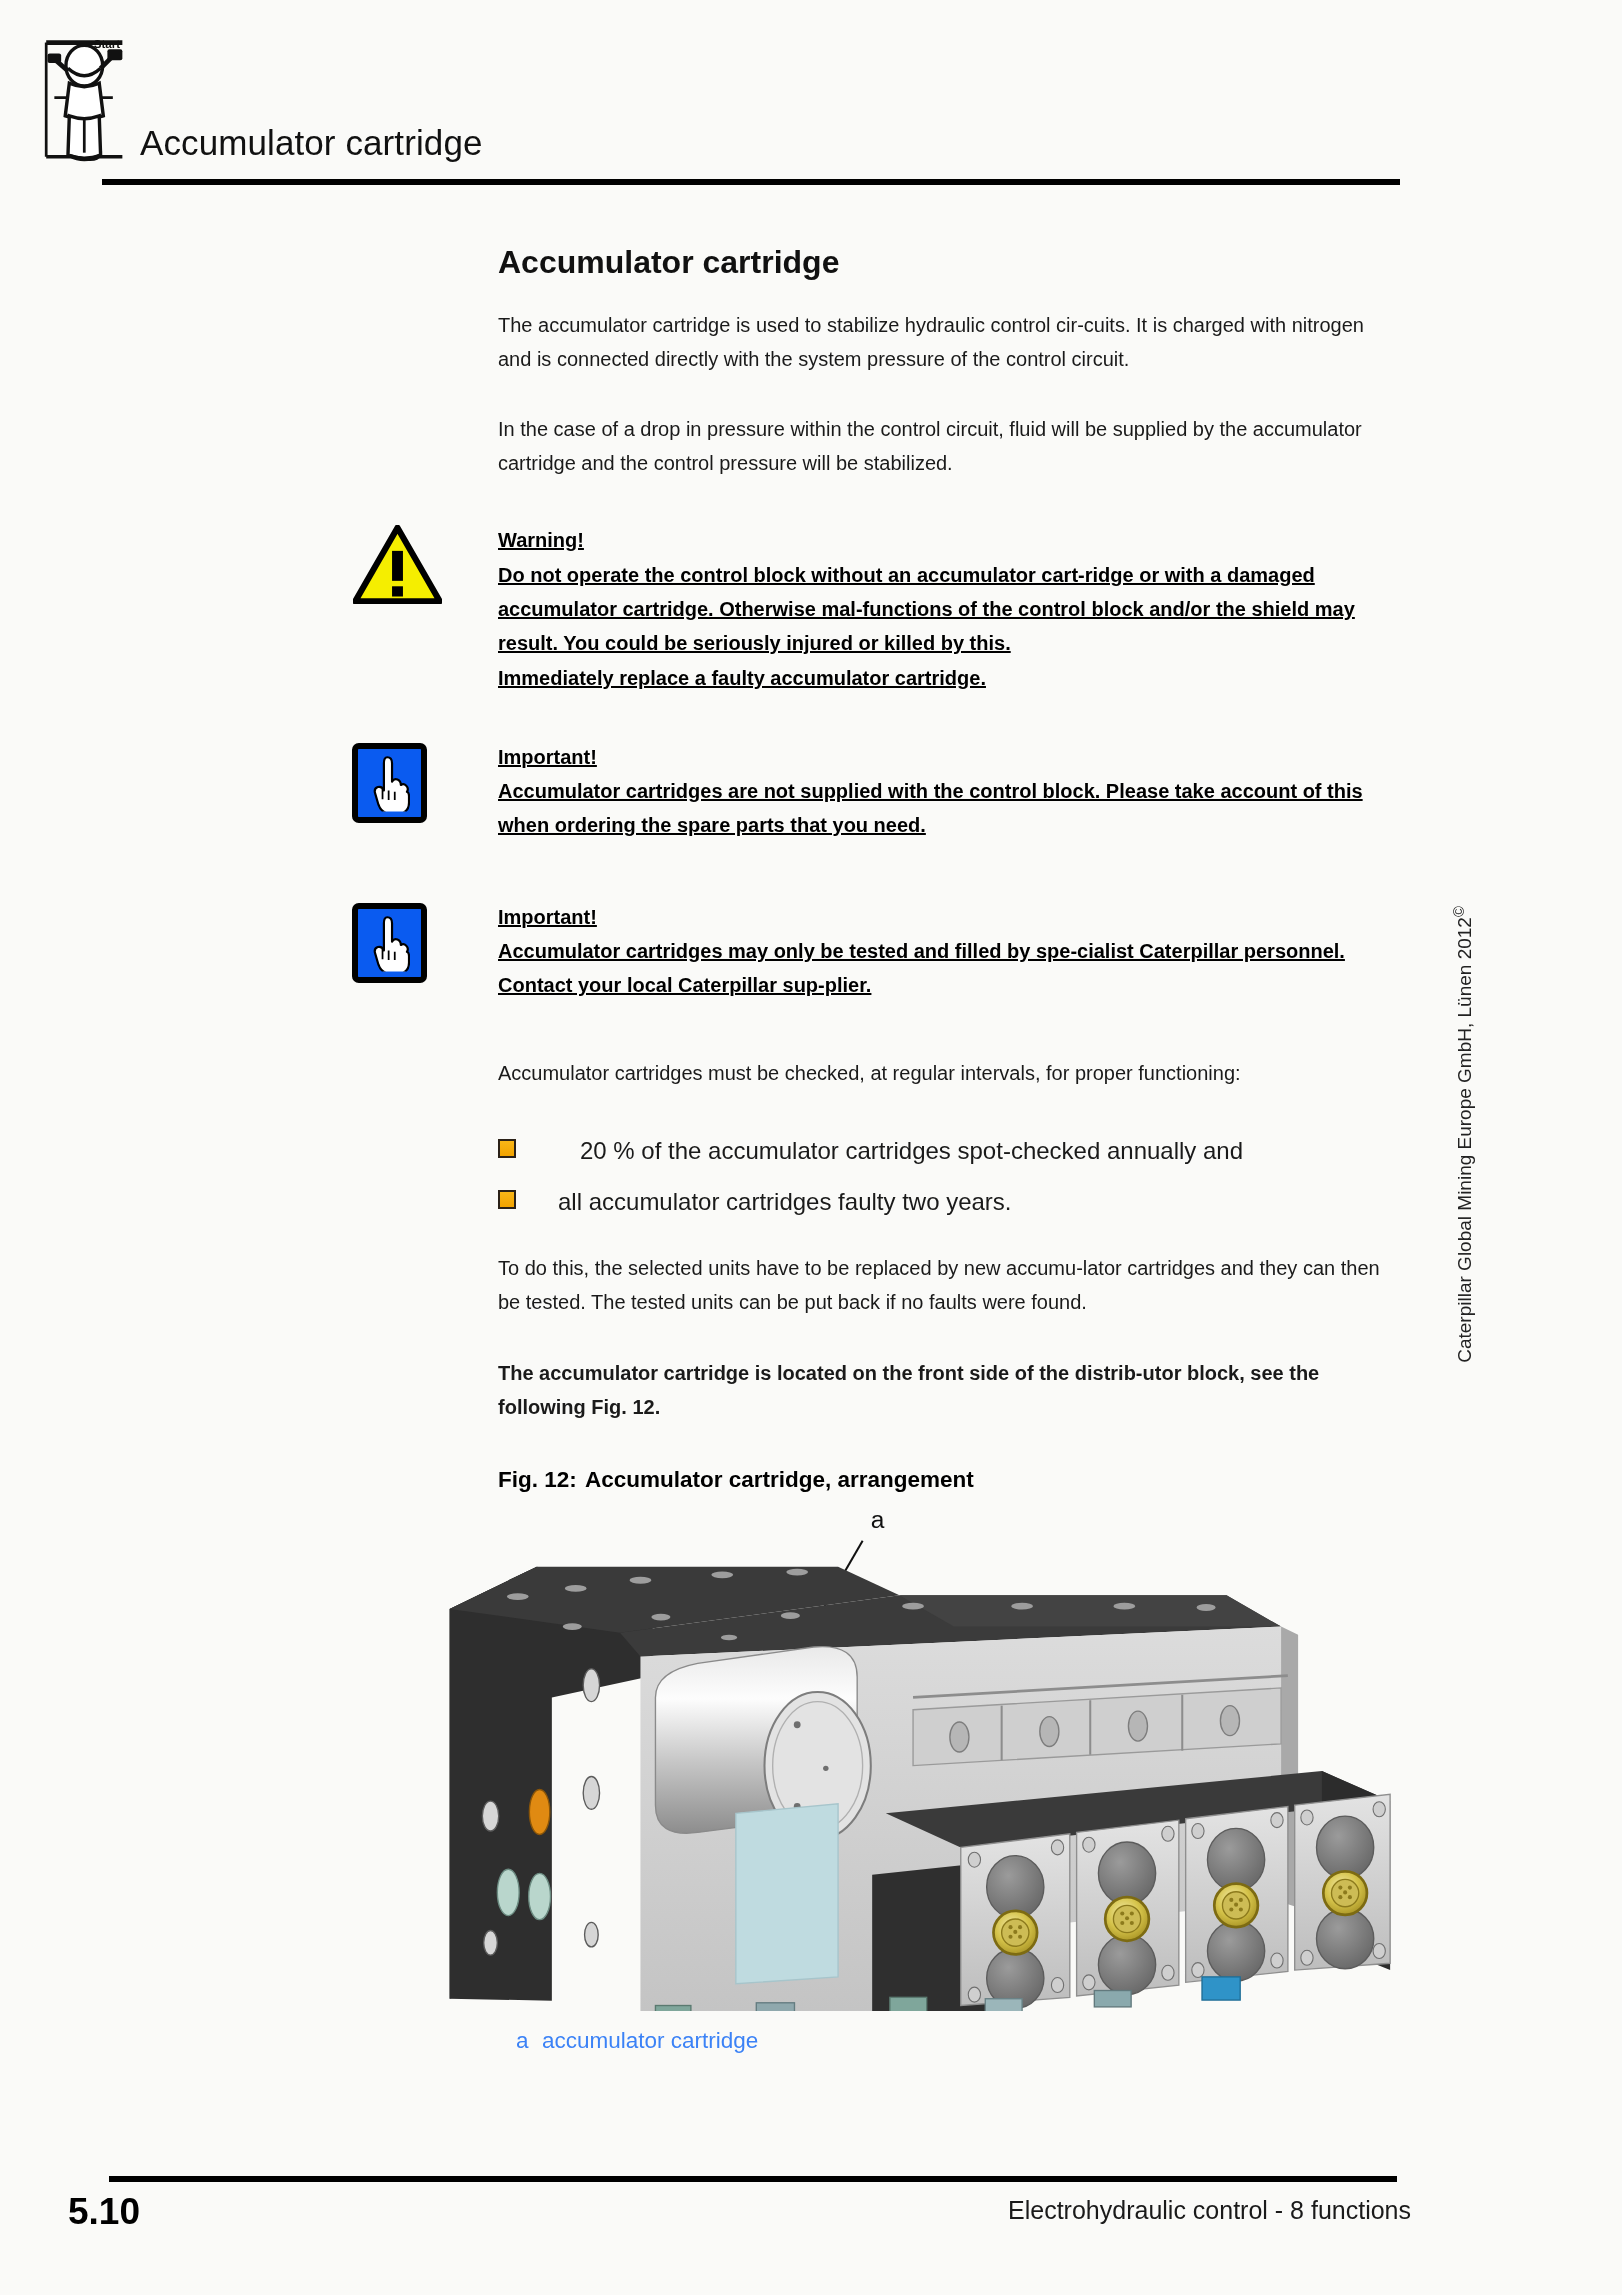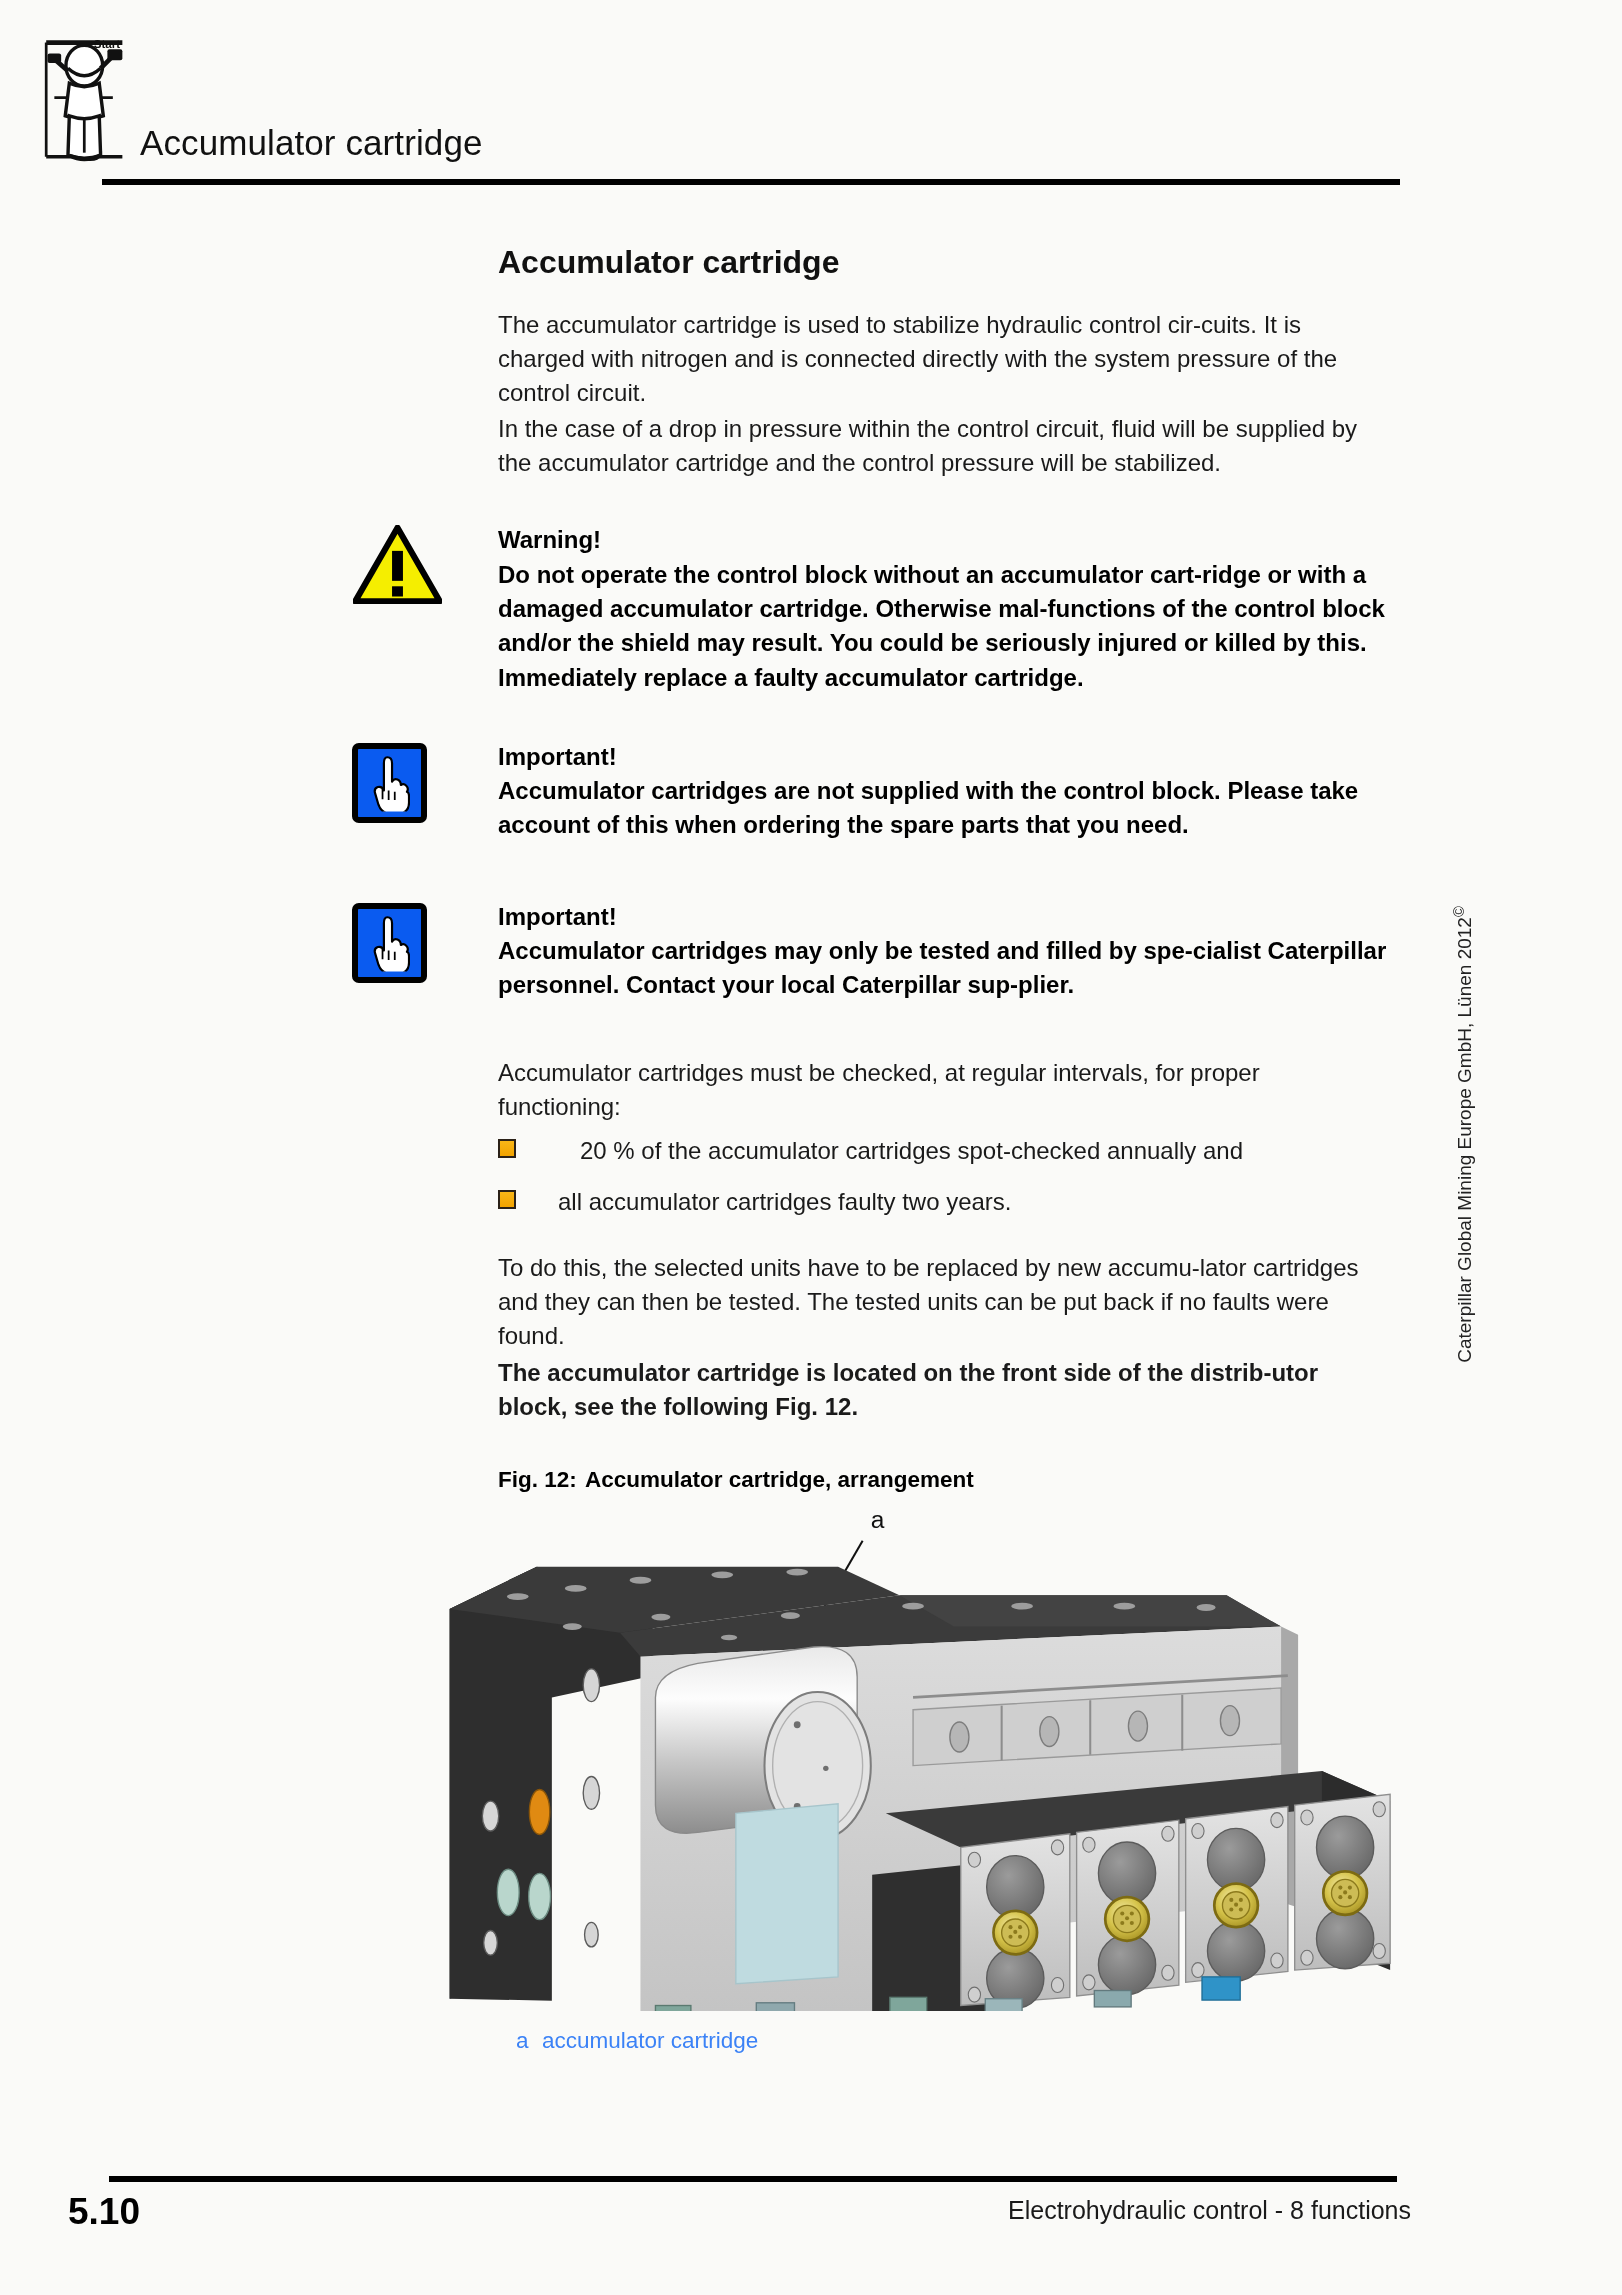--- a/index.html
+++ b/index.html
@@ -65,27 +65,28 @@
     font-size: 32px;
     font-weight: bold;
     color: #111111;
     white-space: nowrap;
   }
 
   .para {
     position: absolute;
     left: 498px;
     width: 886px;
-    font-size: 24px;
+    font-size: 20px;
     line-height: 34px;
     color: #1a1a1a;
   }
   .para.bold {
     font-weight: bold;
     color: #000000;
+    text-decoration: underline;
   }
 
   
   .warn-triangle {
     position: absolute;
     left: 353px;
     top: 525px;
     width: 89px;
     height: 79px;
   }

